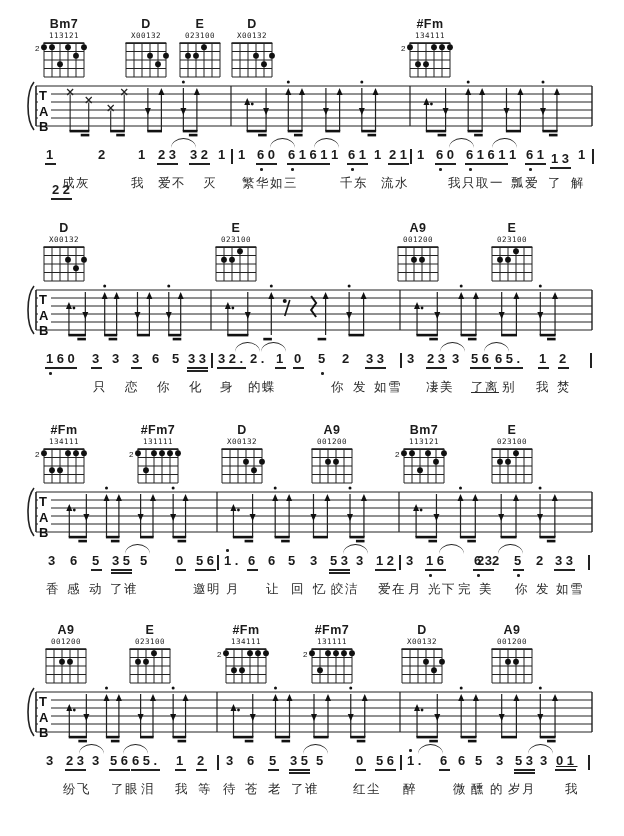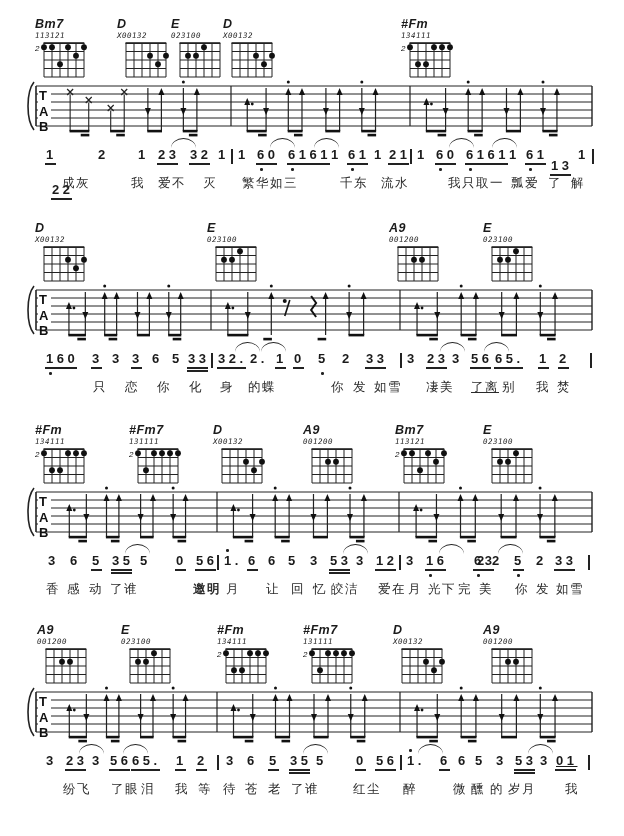--- a/index.html
+++ b/index.html
@@ -1,20 +1,20 @@
 <!DOCTYPE html>
 <html><head>
 <meta charset="utf-8">
 <style>
   html,body{margin:0;padding:0;}
   body{width:624px;height:836px;background:#fdfdfd;position:relative;overflow:hidden;
        font-family:"Liberation Sans",sans-serif;color:#1b1b1b;}
   #sheet{position:absolute;left:0;top:0;width:624px;height:836px;background:#fff;}
   .system{position:absolute;left:0;width:624px;height:200px;}
-  .chord{position:absolute;width:58px;text-align:left;font-style:italic;}
+  .chord{position:absolute;width:58px;text-align:center;}
   .cname{font-weight:bold;font-size:12.5px;line-height:13px;letter-spacing:.5px;}
   .cfing{font-family:"DejaVu Sans Mono",monospace;font-size:7.5px;line-height:9px;letter-spacing:.5px;}
   .staff{position:absolute;left:0;}
   .tok{position:absolute;font-weight:bold;font-size:13px;line-height:14px;letter-spacing:3.5px;white-space:pre;}
   .tok .ul{position:absolute;left:-1px;right:1px;bottom:-2.5px;height:1.7px;background:#222;}
   .tok .ul2{position:absolute;left:-1px;right:1px;bottom:-5.5px;height:1.7px;background:#222;}
   .tok .db{position:absolute;left:3px;bottom:-9px;width:2.6px;height:2.6px;border-radius:50%;background:#222;}
   .tok .da{position:absolute;left:2px;top:-5px;width:2.6px;height:2.6px;border-radius:50%;background:#222;}
   .tok .arc{position:absolute;top:-10px;left:60%;width:25px;height:9px;border-top:1.6px solid #222;
             border-radius:50% 50% 0 0 / 100% 100% 0 0;}
@@ -222,21 +222,21 @@
         <span class="tok" style="left: 331px; top: 0px;">1</span>
         <span class="tok" style="left: 348px; top: 0px;">61<i class="ul"></i><i class="db"></i></span>
         <span class="tok" style="left: 374px; top: 0px;">1</span>
         <span class="tok" style="left: 389px; top: 0px;">21<i class="ul"></i></span>
         <span class="nbar" style="left: 410px; top: 1px;"></span>
         <span class="tok" style="left: 417px; top: 0px;">1</span>
         <span class="tok" style="left: 436px; top: 0px;">60<i class="ul"></i><i class="db"></i><i class="arc"></i></span>
         <span class="tok" style="left: 466px; top: 0px;">6161<i class="ul"></i><i class="db"></i><i class="arc"></i></span>
         <span class="tok" style="left: 509px; top: 0px;">1</span>
         <span class="tok" style="left: 526px; top: 0px;">61<i class="ul"></i><i class="db"></i></span>
-        <span class="tok" style="left: 551px; top: 11px;">13<i class="ul"></i></span>
+        <span class="tok" style="left: 551px; top: 4px;">13<i class="ul"></i></span>
         <span class="tok" style="left: 578px; top: 0px;">1</span>
         <span class="nbar" style="left: 592px; top: 1px;"></span>
       </div>
       <div style="position: absolute; left: 0px; top: 158px; width: 624px; height: 18px;">
         <span class="lyr" style="left: 62px;">成灰</span>
         <span class="lyr" style="left: 131px;">我</span>
         <span class="lyr" style="left: 158px;">爱不</span>
         <span class="lyr" style="left: 203px;">灭</span>
         <span class="lyr" style="left: 242px; text-align: center;">繁华如三</span>
         <span class="lyr" style="left: 340px;">千东</span>
@@ -674,21 +674,21 @@
         <span class="tok" style="left: 514px; top: 0px;">5<i class="ul"></i><i class="db"></i></span>
         <span class="tok" style="left: 536px; top: 0px;">2</span>
         <span class="tok" style="left: 555px; top: 0px;">33<i class="ul"></i></span>
         <span class="nbar" style="left: 588px; top: 1px;"></span>
       </div>
       <div style="position: absolute; left: 0px; top: 158px; width: 624px; height: 18px;">
         <span class="lyr" style="left: 46px;">香</span>
         <span class="lyr" style="left: 67px;">感</span>
         <span class="lyr" style="left: 89px;">动</span>
         <span class="lyr" style="left: 110px;">了谁</span>
-        <span class="lyr" style="left: 193px; font-weight: bold;">邀明</span>
+        <span class="lyr" style="left: 193px;">邀明</span>
         <span class="lyr" style="left: 226px;">月</span>
         <span class="lyr" style="left: 266px;">让</span>
         <span class="lyr" style="left: 291px;">回</span>
         <span class="lyr" style="left: 313px;">忆</span>
         <span class="lyr" style="left: 331px;">皎洁</span>
         <span class="lyr" style="left: 378px;">爱在</span>
         <span class="lyr" style="left: 408px;">月</span>
         <span class="lyr" style="left: 428px;">光下</span>
         <span class="lyr" style="left: 458px;">完</span>
         <span class="lyr" style="left: 479px;">美</span>

